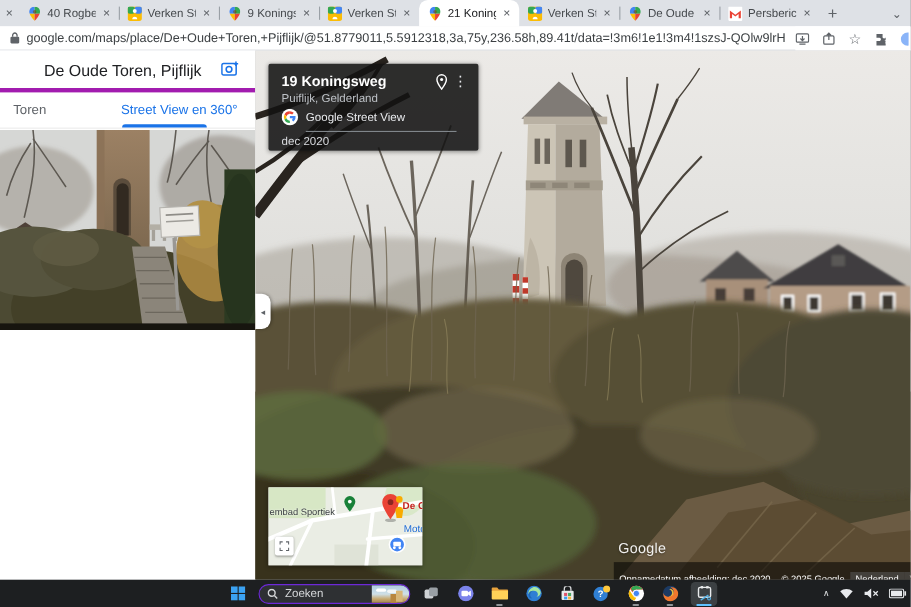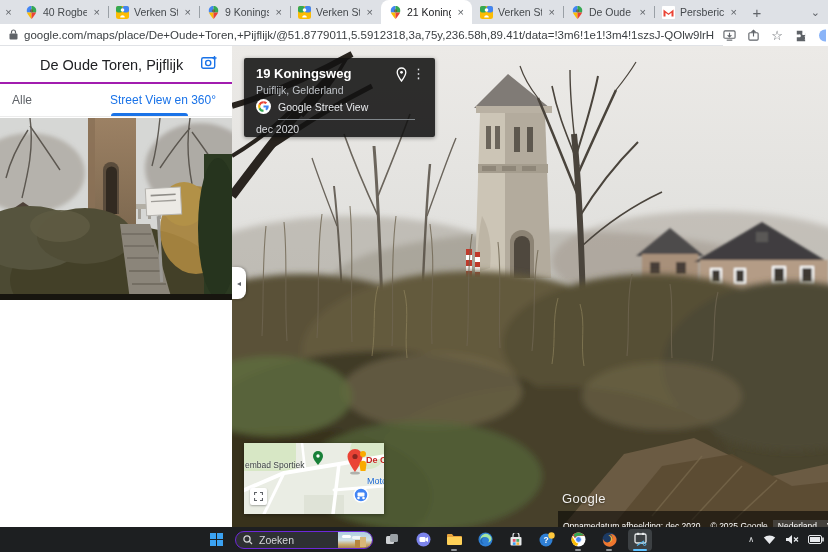--- a/index.html
+++ b/index.html
@@ -20,21 +20,21 @@
   .tabs-menu { position:absolute; right:8px; top:0; height:24px; display:flex; align-items:center; color:#5f6368; font-size:11px; }
 
   .addrbar { position:absolute; left:0; top:24px; width:828px; height:22px; background:#fff; border-bottom:1px solid #e0e2e6; display:flex; align-items:center; }
   .lock-wrap { margin-left:6px; width:14px; display:flex; justify-content:center; }
   .url-text { margin-left:4px; width:690px; overflow:hidden; white-space:nowrap; font-size:11.5px; color:#3c4043; }
   .addr-icons { position:absolute; right:0; top:0; height:22px; display:flex; align-items:center; gap:11px; padding-right:2px; background:#fff; }
   .addr-icons svg { display:block; }
 
   
   .sidebar { position:absolute; left:0; top:46px; width:232px; height:481px; background:#fff; }
-  .sb-header { position:relative; height:38px; border-bottom:2px solid #a21caf; }
+  .sb-header { position:relative; height:38px; border-bottom:4px solid #a21caf; }
   .sb-title { position:absolute; left:40px; top:11px; font-size:14.5px; color:#202124; }
   .add-photo { position:absolute; right:14px; top:9px; }
   .sb-tabs { position:relative; height:33px; border-bottom:1px solid #ececec; }
   .sb-tab-alle { position:absolute; left:12px; top:9px; font-size:12px; color:#5f6368; }
   .sb-tab-sv { position:absolute; left:110px; top:9px; font-size:12px; color:#1a73e8; font-weight:500; }
   .sb-underline { position:absolute; left:111px; bottom:0; width:77px; height:3px; border-radius:3px 3px 0 0; background:#1a73e8; }
   .sb-photo { position:absolute; left:0; top:72px; width:232px; height:182px; overflow:hidden; cursor:pointer; }
   .sb-photo svg { display:block; }
 
   
@@ -258,21 +258,21 @@
       <div class="sb-title">De Oude Toren, Pijflijk</div>
       <span class="add-photo">
         <svg width="17" height="15" viewBox="0 0 17 15">
             <rect x="0.7" y="2.7" width="13" height="10.5" rx="1.6" fill="none" stroke="#1a73e8" stroke-width="1.4"></rect>
             <circle cx="7.2" cy="8" r="2.6" fill="none" stroke="#1a73e8" stroke-width="1.4"></circle>
             <path d="M13.5 1v4M11.5 3h4" stroke="#1a73e8" stroke-width="1.4"></path>
           </svg>
       </span>
     </div>
     <div class="sb-tabs">
-      <span class="sb-tab-alle">Alle</span>
+      <span class="sb-tab-alle">Toren</span>
       <span class="sb-tab-sv">Street View en 360°</span>
       <span class="sb-underline"></span>
     </div>
 
     <div class="sb-photo">
       <svg width="232" height="182" viewBox="0 0 232 182">
         <rect width="232" height="182" fill="#d6d7d5"></rect>
         <g filter="url(#b2)">
           <ellipse cx="30" cy="55" rx="55" ry="40" fill="#8d867b" opacity=".45"></ellipse>
           <ellipse cx="200" cy="50" rx="55" ry="45" fill="#878076" opacity=".5"></ellipse>

